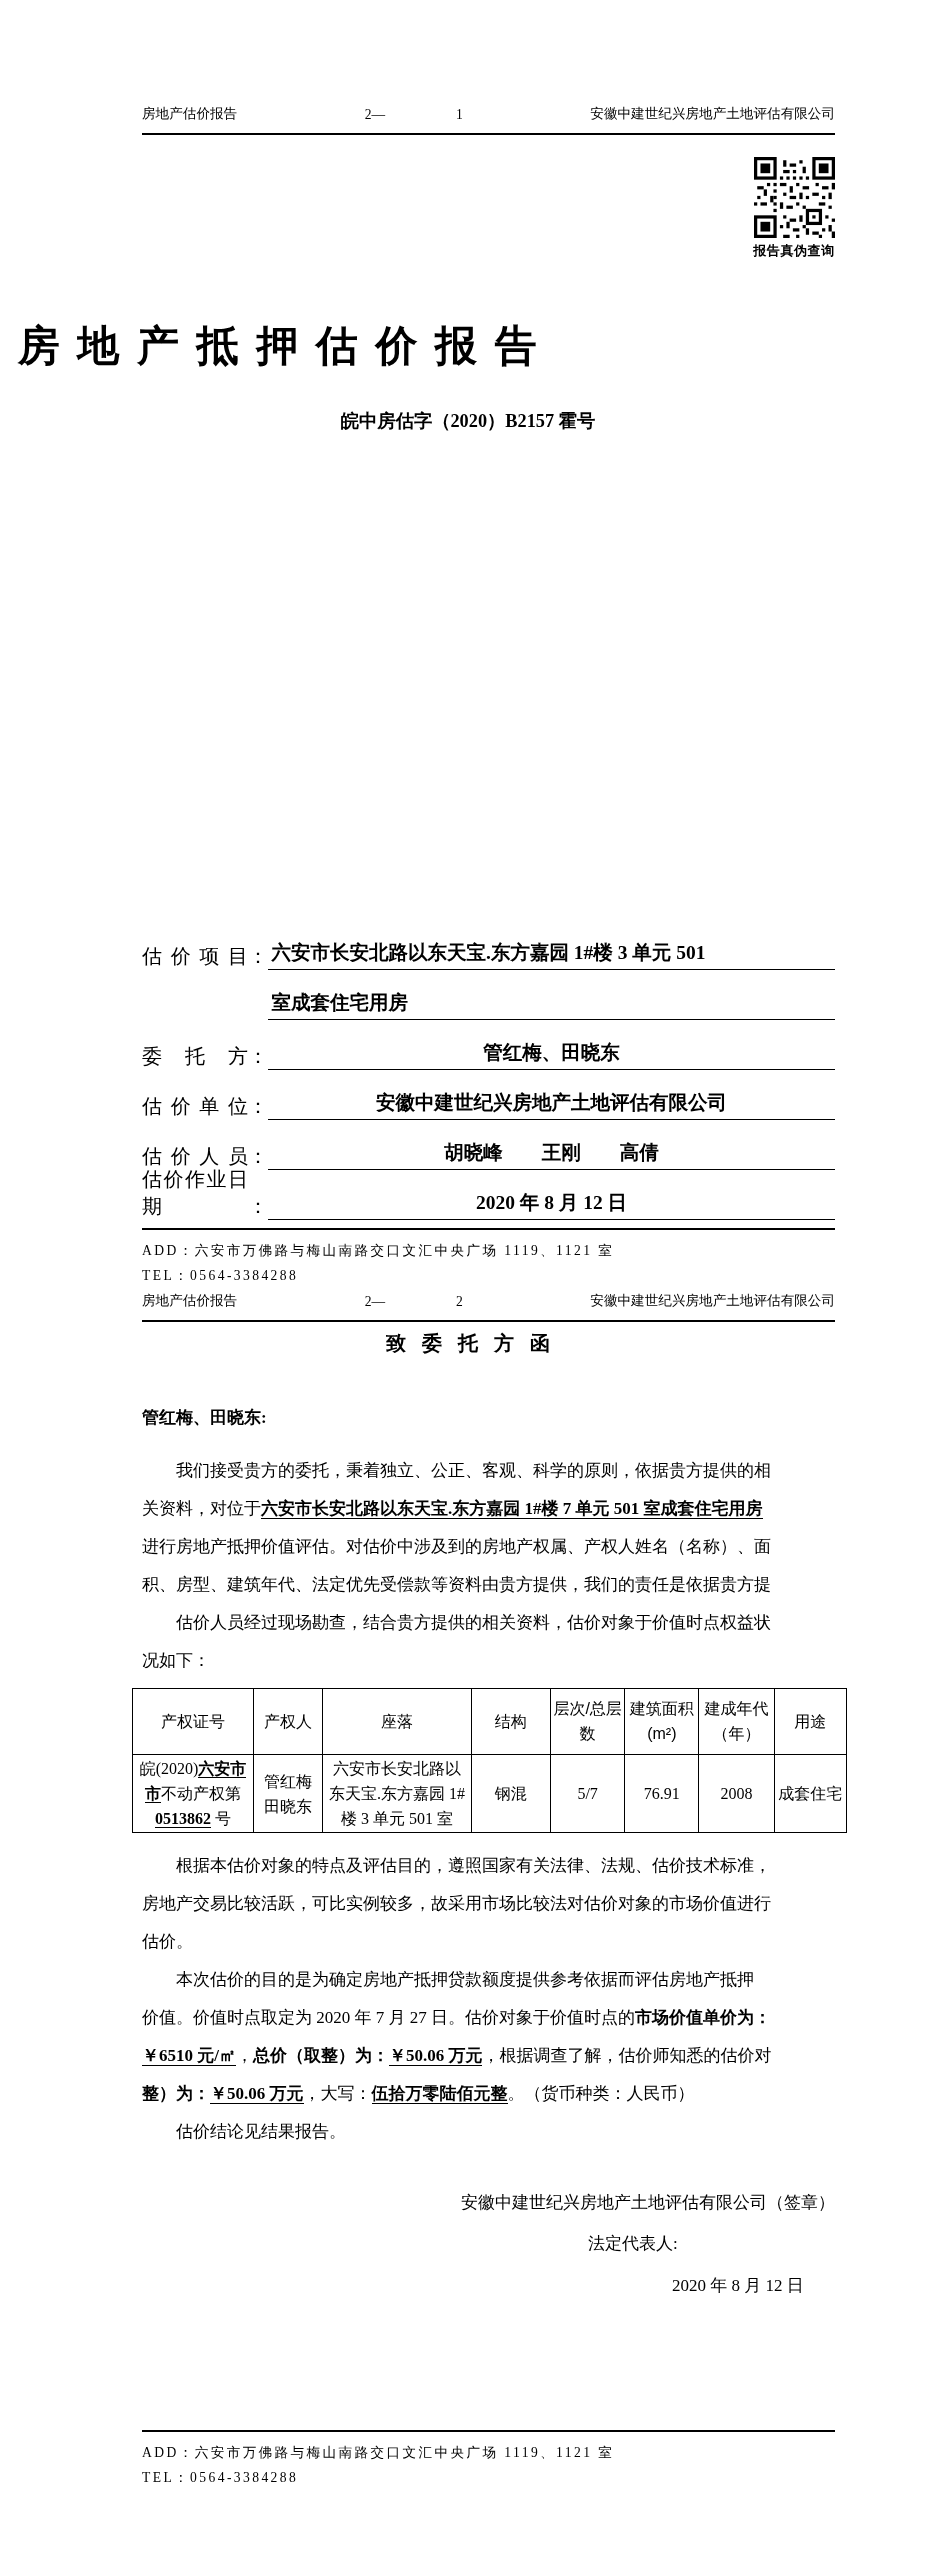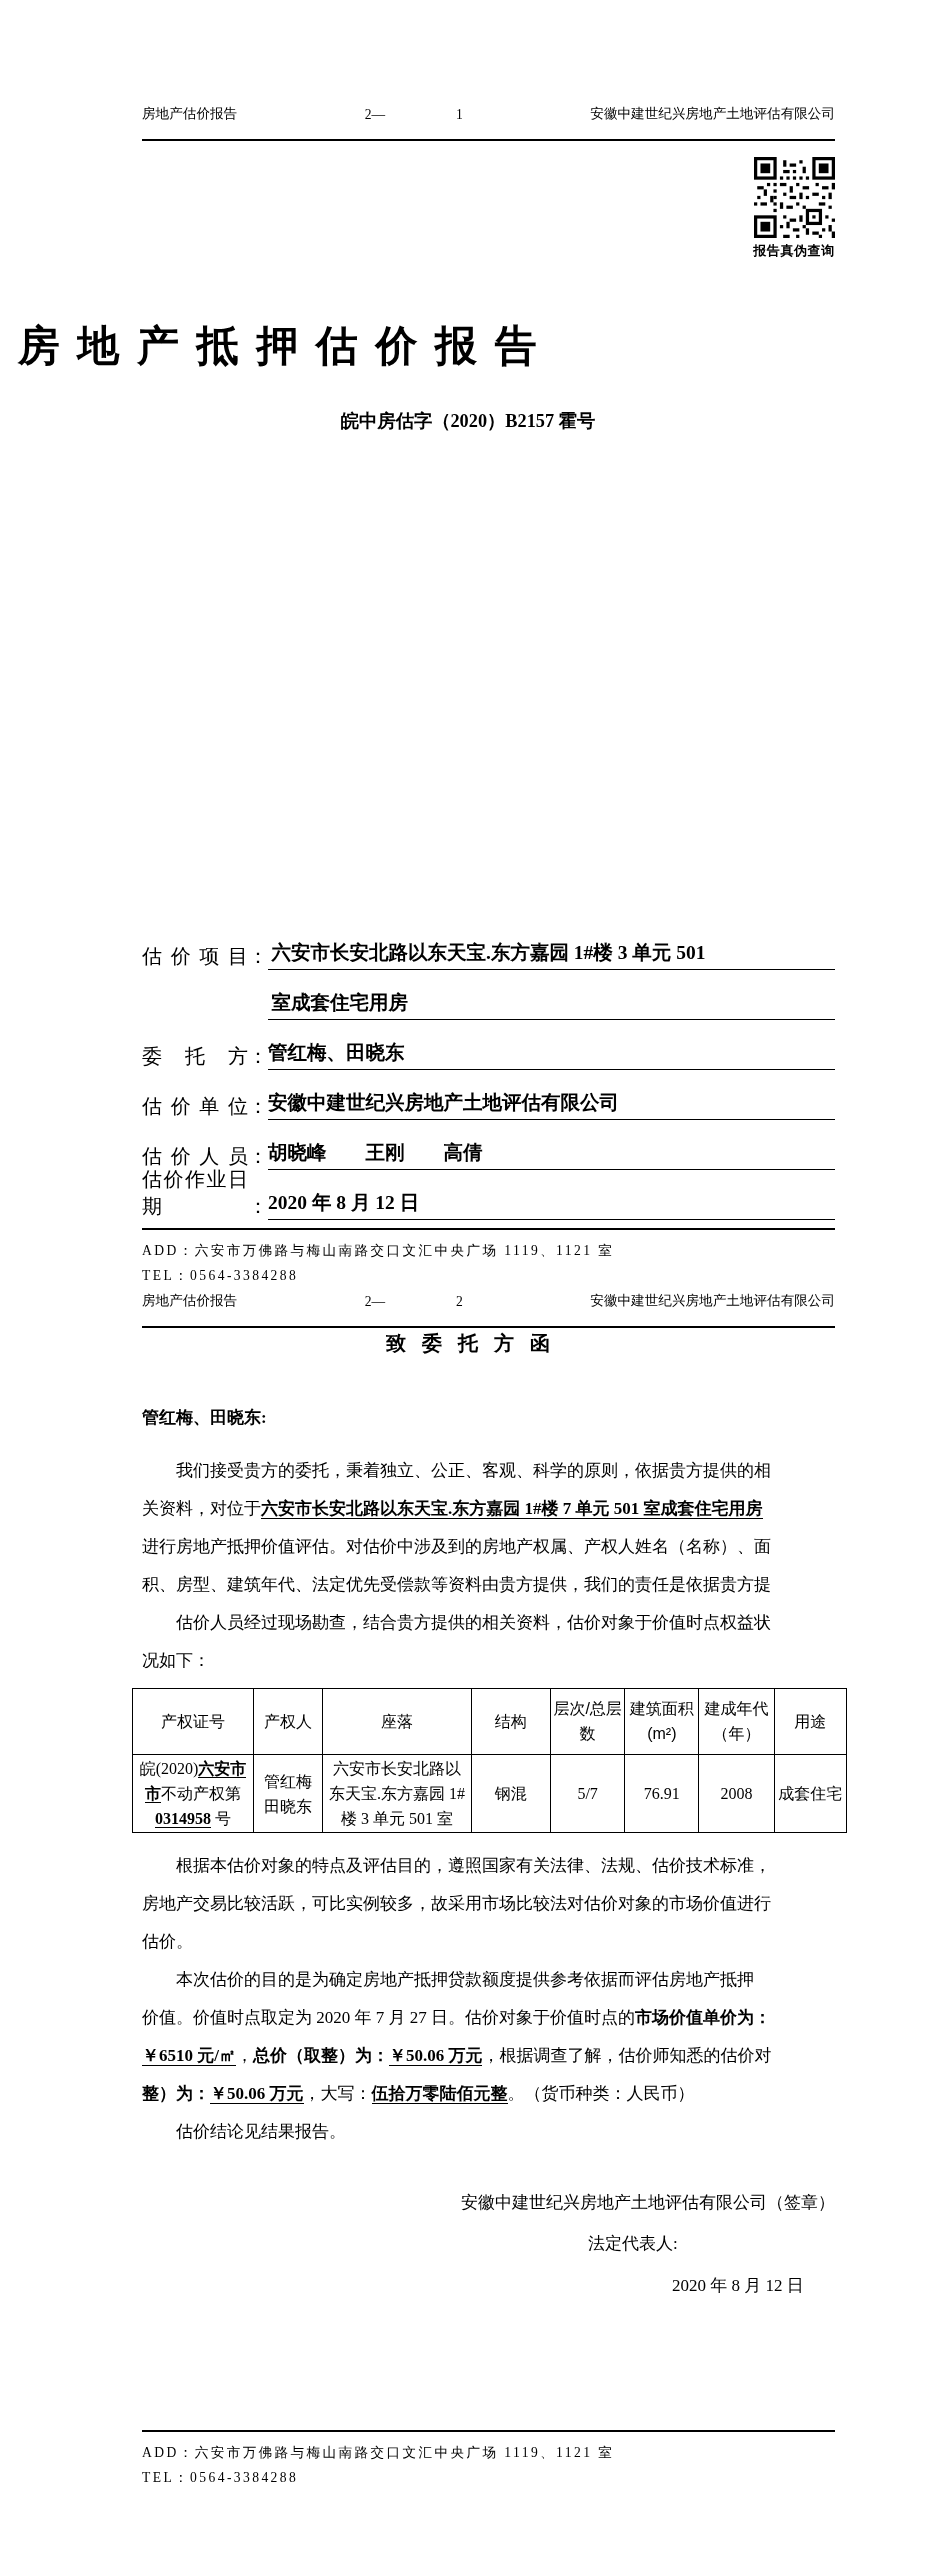--- a/index.html
+++ b/index.html
@@ -3,37 +3,37 @@
 <meta charset="utf-8">
 <style>
   html,body{margin:0;padding:0;background:#ffffff;}
   .page{position:relative;width:936px;height:2576px;background:#fff;color:#000;
         font-family:"Liberation Serif","DejaVu Serif",serif;overflow:hidden;}
   .abs{position:absolute;}
   .col{left:142px;right:101px;}
 
   
   .hdr{display:flex;justify-content:space-between;align-items:flex-end;
-       font-size:13.6px;border-bottom:2.4px solid #000;padding-bottom:16px;}
+       font-size:13.6px;border-bottom:2.4px solid #000;padding-bottom:10px;}
   .hdr-center{display:inline-flex;gap:71px;}
 
   
   .qrbox{width:88px;text-align:center;}
   .qrbox svg{width:81px;height:81px;display:block;margin:0 auto;}
   .qrcap{font-size:13px;font-weight:bold;margin-top:3.5px;letter-spacing:0.6px;}
 
   
   .ctitle{left:0;right:0;font-size:42px;font-weight:bold;
           letter-spacing:.42em;text-indent:.42em;}
   .cno{left:0;right:0;text-align:center;font-size:18.3px;font-weight:bold;}
 
   .frow{display:flex;align-items:flex-end;height:50px;font-size:20px;}
   .flabel{width:106px;text-align:justify;text-align-last:justify;}
   .fcolon{width:20px;}
-  .fval{flex:1;border-bottom:1.8px solid #000;
+  .fval{flex:1;border-bottom:1.8px solid #000;text-align:center;
         font-weight:bold;font-size:19.5px;padding-bottom:2.9px;white-space:nowrap;}
   .fval.left{text-align:left;padding-left:3.5px;}
   .spacer{visibility:hidden;}
 
   
   .pfoot{border-top:2.4px solid #000;padding-top:8.3px;font-size:13.6px;
          letter-spacing:2.4px;line-height:25px;}
 
   
   .ltitle{left:0;right:0;text-align:center;font-size:20px;font-weight:bold;
@@ -242,21 +242,21 @@
         <th>产权证号</th>
         <th>产权人</th>
         <th>座落</th>
         <th>结构</th>
         <th>层次/总层数</th>
         <th>建筑面积(m²)</th>
         <th>建成年代（年）</th>
         <th>用途</th>
       </tr>
       <tr class="drow">
-        <td><span>皖(2020)</span><span class="bu">六安市市</span><span>不动产权第</span><span class="bu">0314958</span><span> 号</span></td>
+        <td><span>皖(2020)</span><span class="bu">六安市市</span><span>不动产权第</span><span class="bu">0513862</span><span> 号</span></td>
         <td>
               <div>管红梅</div>
               <div>田晓东</div>
             </td>
         <td>六安市长安北路以东天宝.东方嘉园 1#楼 3 单元 501 室</td>
         <td>钢混</td>
         <td>5/7</td>
         <td>76.91</td>
         <td>2008</td>
         <td>成套住宅</td>

